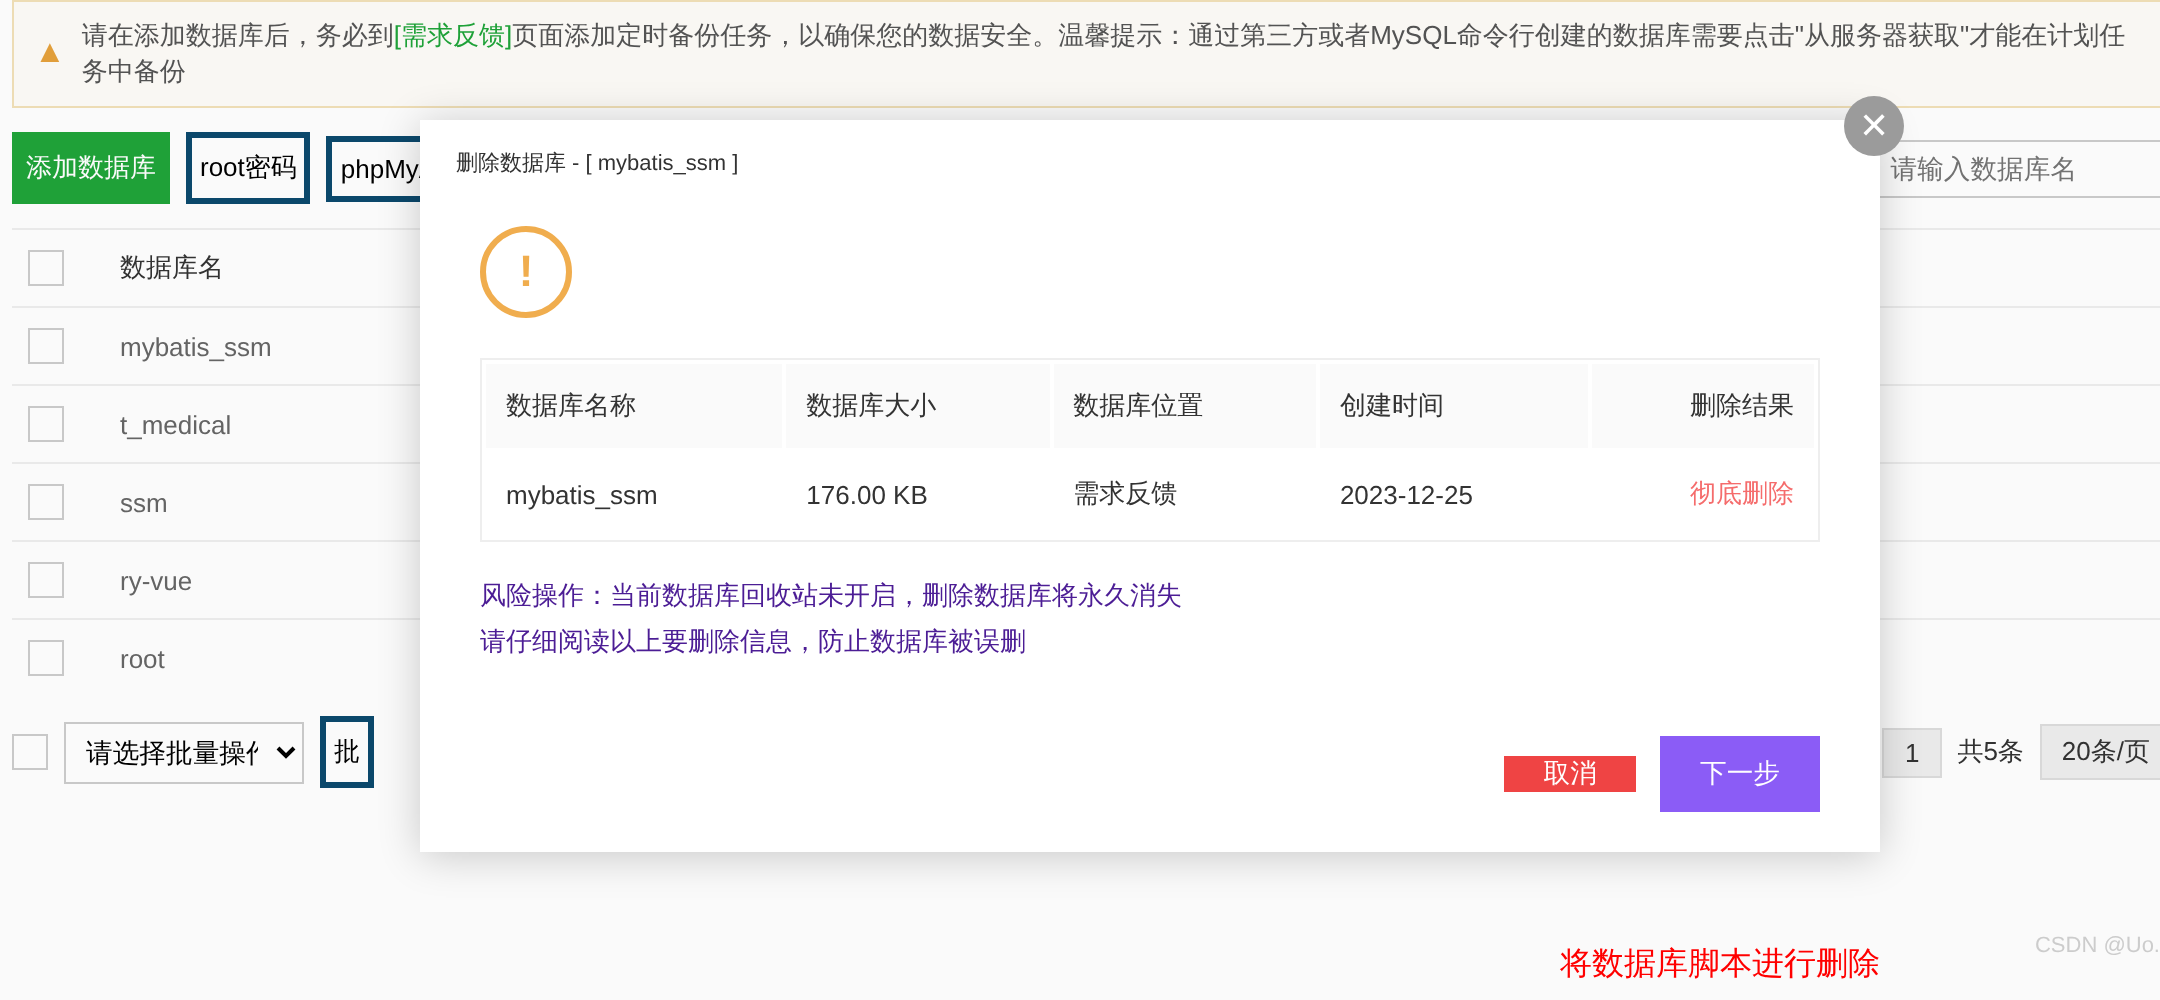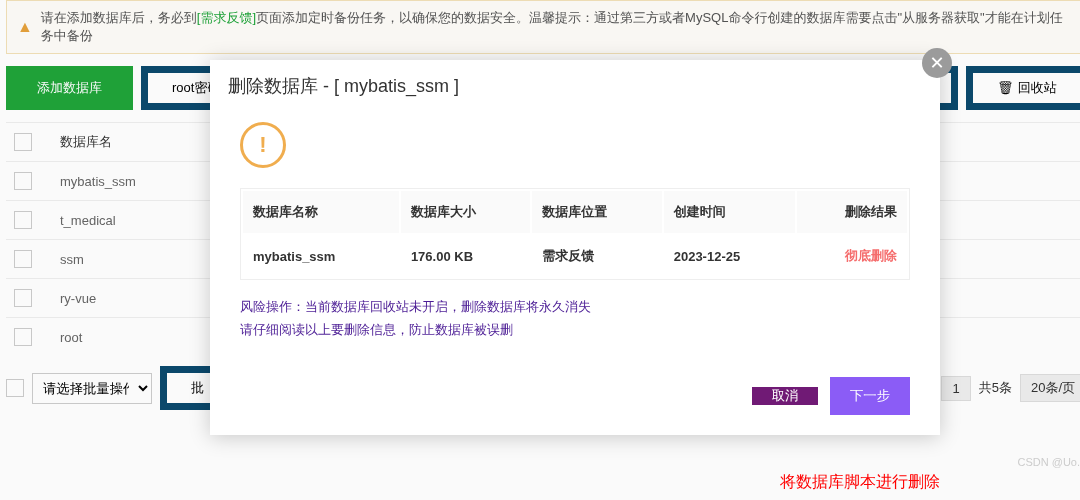--- a/index.html
+++ b/index.html
@@ -1,52 +1,52 @@
 <!DOCTYPE html>
 <html><head>
 <meta charset="utf-8">
 <style>
 body{margin:0;font-family:"Microsoft YaHei",Arial,sans-serif;font-size:13px;color:#333;background:#f5f5f5;overflow:hidden}
 .page{width:1080px;height:500px;position:relative;background:#fff;padding:0 6px}
 .alert{background:#fefcf8;border:1px solid #f2e1b8;padding:8px 10px;display:flex;align-items:center;color:#555}
 .alert .warn-ico{color:#e6a23c;margin-right:8px;font-size:16px}
 .green-text{color:#20a53a}
 .toolbar{display:flex;align-items:center;padding:12px 0;gap:8px;flex-wrap:nowrap}
-.btn{border:7px solid #0c4a6e;background:#fff;padding:6px 24px;font-size:13px;cursor:pointer;white-space:nowrap}
+.btn{border:3px solid #0c4a6e;background:#fff;padding:6px 4px;font-size:13px;cursor:pointer;white-space:nowrap}
 .btn-green{background:#20a53a;color:#fff;border-color:#20a53a}
 .gap{width:40px}
 .btn .ico{margin-right:4px}
 .sel{border:1px solid #ccc;padding:6px;background:#fff;width:120px}
 .search{border:1px solid #ccc;padding:6px;width:140px}
 .table{width:100%;border-collapse:collapse}
 .table th,.table td{text-align:left;padding:10px 8px;border-top:1px solid #eee;color:#666}
 .table th{color:#333;font-weight:normal}
 .chk{width:16px;height:16px;border:1px solid #ccc;display:inline-block;vertical-align:middle}
 .bottom-bar{display:flex;align-items:center;padding:10px 0;gap:8px}
 .pager{margin-left:auto;display:flex;align-items:center;gap:8px}
 .pg-btn{border:1px solid #ddd;padding:4px 10px;background:#eee}
 .overlay{position:absolute;left:0;top:0;right:0;bottom:0;background:rgba(0,0,0,0.02)}
 .modal{position:absolute;left:210px;top:60px;width:730px;background:#fff;box-shadow:0 2px 20px rgba(0,0,0,0.2)}
-.modal-title{padding:14px 18px;font-size:18px;color:#333;border-bottom:0}
+.modal-title{padding:14px 18px;font-size:11px;color:#333;border-bottom:0}
 .close-btn{position:absolute;right:-12px;top:-12px;width:30px;height:30px;border-radius:50%;background:#9b9b9b;color:#fff;display:flex;align-items:center;justify-content:center;font-size:18px;cursor:pointer}
 .modal-body{padding:10px 30px 20px}
 .msg-row{display:flex;align-items:center;margin-bottom:20px}
 .big-warn{width:40px;height:40px;border-radius:50%;border:3px solid #f0ad4e;color:#f0ad4e;display:flex;align-items:center;justify-content:center;font-size:22px;font-weight:bold;margin-right:15px;flex-shrink:0}
 .msg-text{font-size:14px}
 .red{color:#f56c6c}
 .m-table{width:100%;border:1px solid #eee;margin:10px 0}
-.m-table th,.m-table td{padding:12px 10px;text-align:left;font-weight:bold;font-size:13px}
+.m-table th,.m-table td{padding:12px 10px;text-align:left;font-weight:normal;font-size:13px}
 .m-table thead{background:#fafafa}
 .m-table th:last-child,.m-table td:last-child{text-align:right}
 .warn-block{color:#4c1d95;font-size:13px;line-height:1.8;margin-top:15px}
 .modal-foot{padding:15px 30px 20px;text-align:right}
-.btn-cancel{background:#701a75;color:#fff;border:none;padding:0 20px;margin-right:8px;cursor:pointer}
+.btn-cancel{background:#ef4444;color:#fff;border:none;padding:0 20px;margin-right:8px;cursor:pointer}
 .btn-next{background:#8b5cf6;color:#fff;border:none;padding:10px 20px;cursor:pointer}
 .caption{position:absolute;left:780px;top:472px;color:#f00;font-size:16px}
-.watermark{position:absolute;right:12px;bottom:32px;color:#ccc;font-size:11px}
+.watermark{position:absolute;right:12px;bottom:21px;color:#ccc;font-size:11px}
 .ml-auto{margin-left:auto}
 </style>
 </head>
 <body>
 
 <div class="page">
   <div class="alert">
     <span class="warn-ico">▲</span>
     <span>
       <span>请在添加数据库后，务必到</span><span class="green-text">[需求反馈]</span><span>页面添加定时备份任务，以确保您的数据安全。温馨提示：通过第三方或者MySQL命令行创建的数据库需要点击"从服务器获取"才能在计划任务中备份</span>

